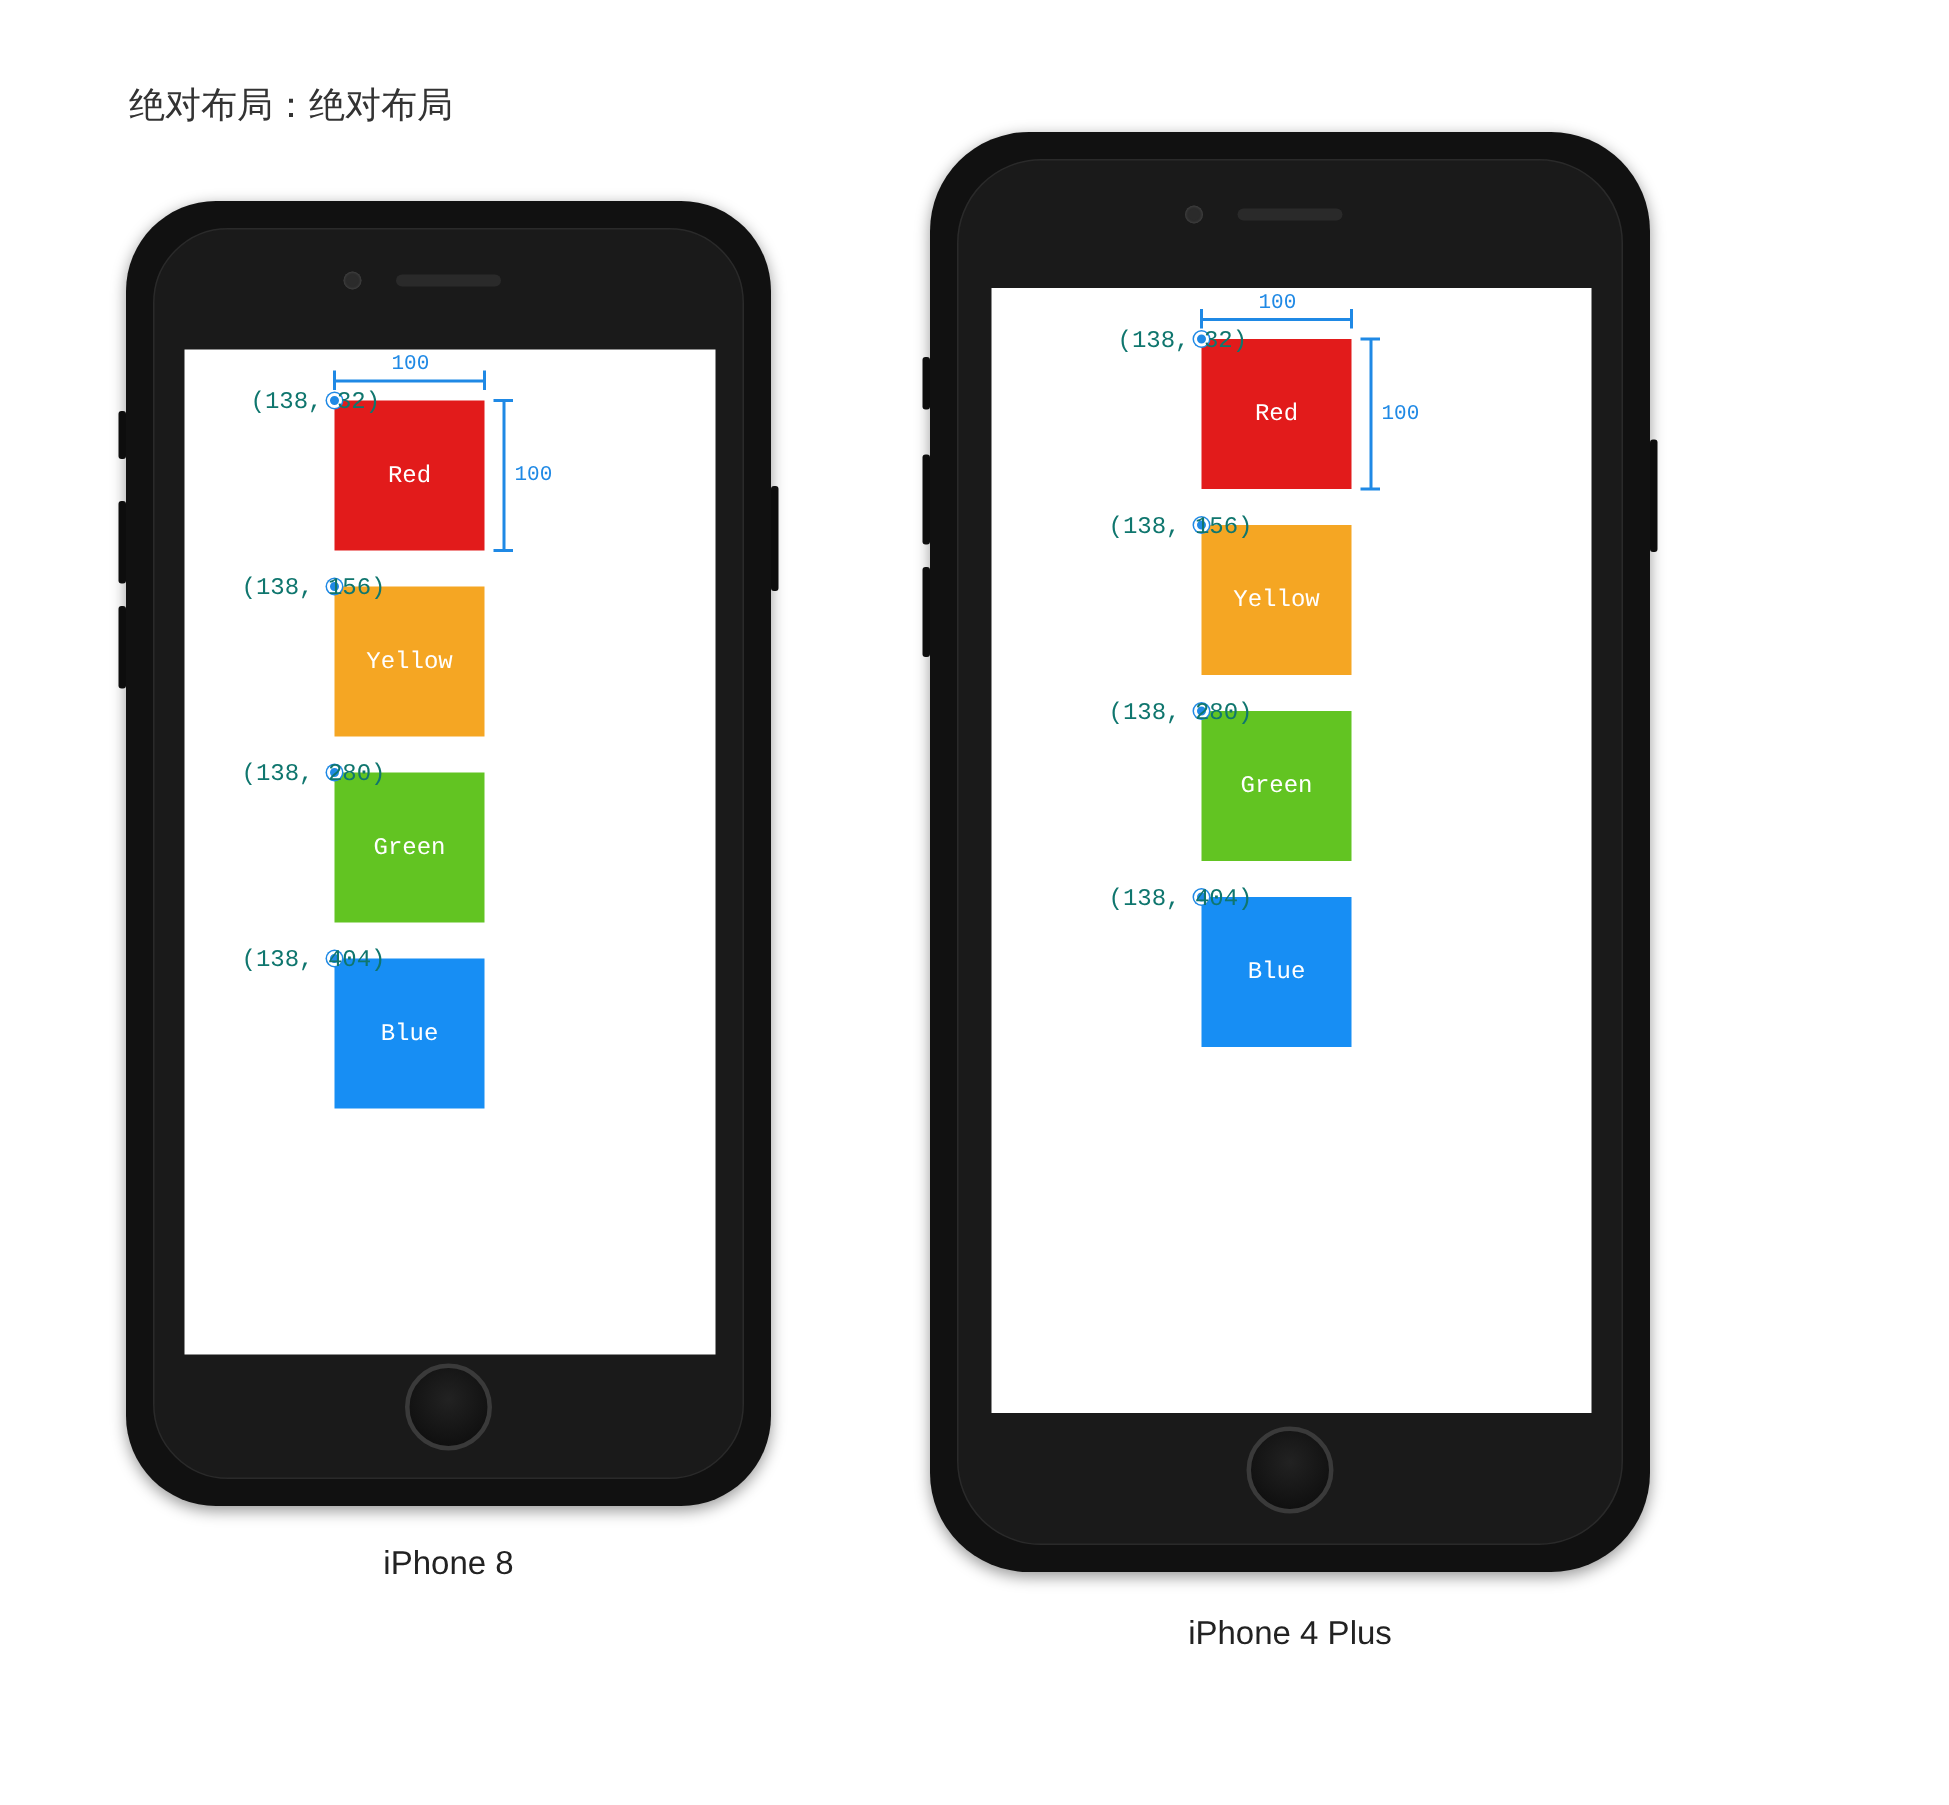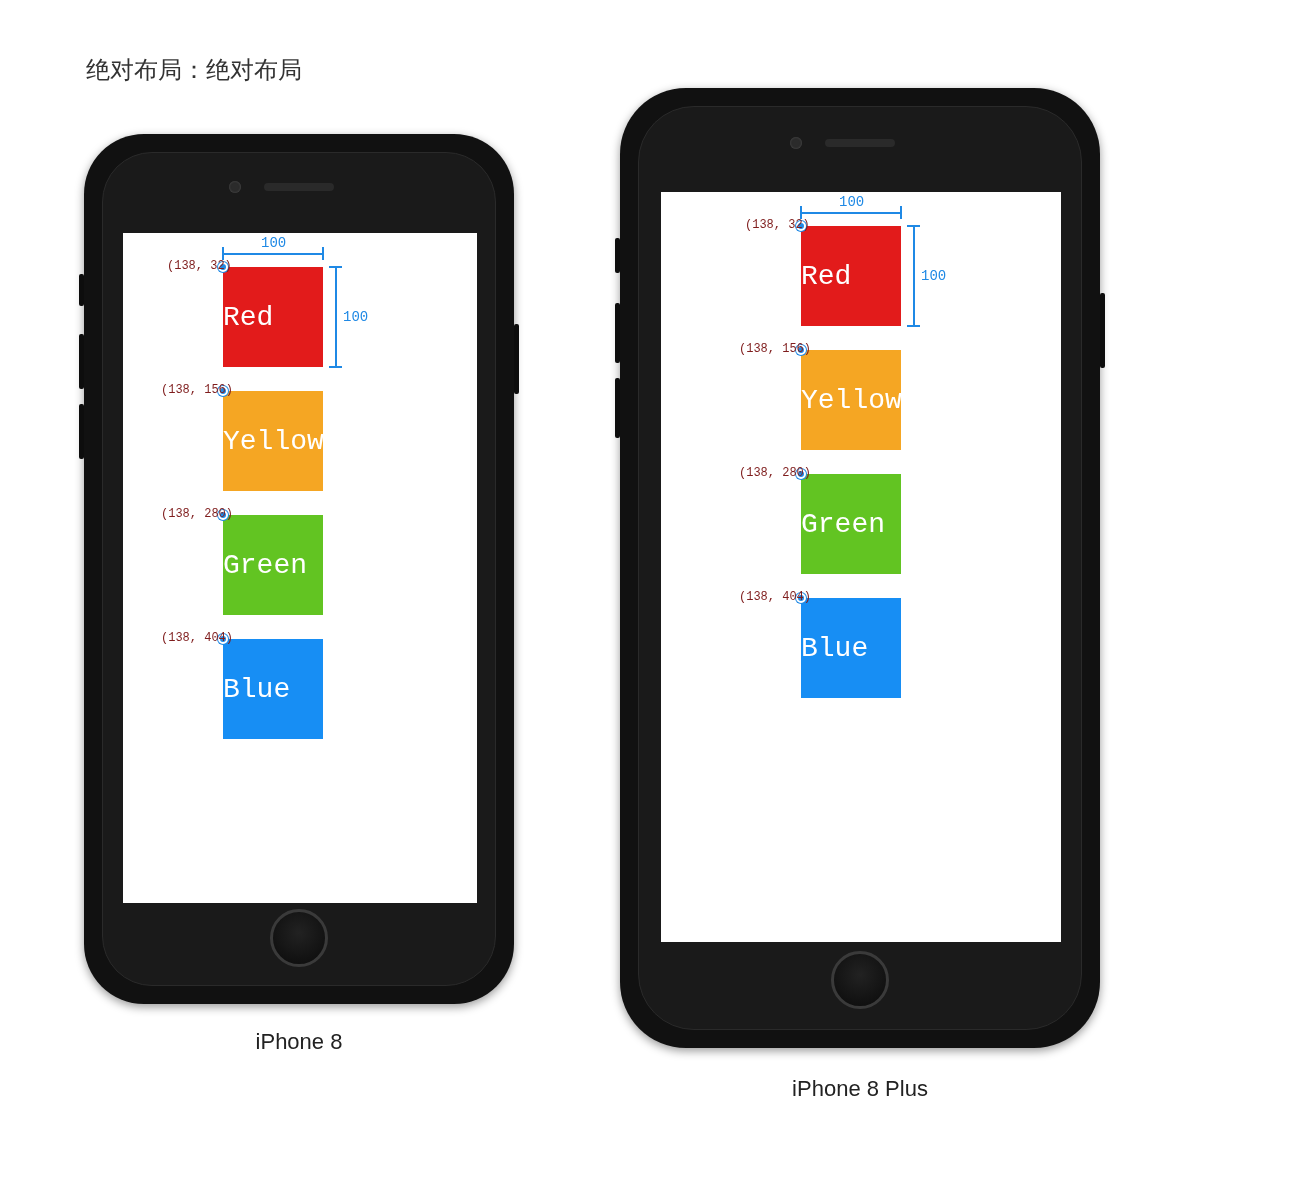--- a/index.html
+++ b/index.html
@@ -88,27 +88,28 @@
     white-space: nowrap;
   }
 
   .sq {
     position: absolute;
     width: 100px;
     height: 100px;
     color: #fff;
     display: flex;
     align-items: center;
-    font-size: 28px;
+    justify-content: center;
+    font-size: 16px;
     font-weight: 400;
   }
   .coord {
     position: absolute;
-    font-size: 12px;
-    color: #7f1d1d;
+    font-size: 16px;
+    color: #0f766e;
     white-space: nowrap;
   }
   .dot {
     position: absolute;
     width: 10px;
     height: 10px;
     background: #1f89e5;
     border-radius: 50%;
     border: 2px solid #fff;
     transform: translate(-50%,-50%);
@@ -226,14 +227,14 @@
 
         <div class="sq" style="left:140px; top:406px; background:#178ef4;">
             <span>Blue</span>
           </div>
         <div class="dot" style="left:140px; top:406px;"></div>
         <div class="coord" style="left:78px; top:398px;">(138, 404)</div>
       </div>
       <div class="home-btn" style="bottom:20px;"></div>
     </div>
   </div>
-  <div class="device-label" style="top:988px;">iPhone 8 Plus</div>
+  <div class="device-label" style="top:988px;">iPhone 4 Plus</div>
 </div>
 
 </body></html>

